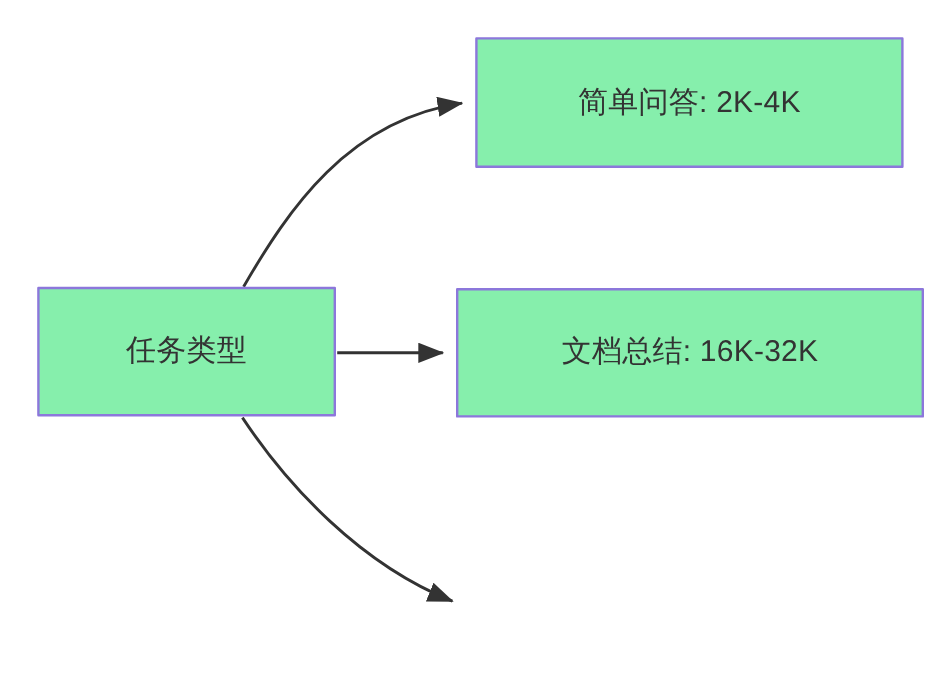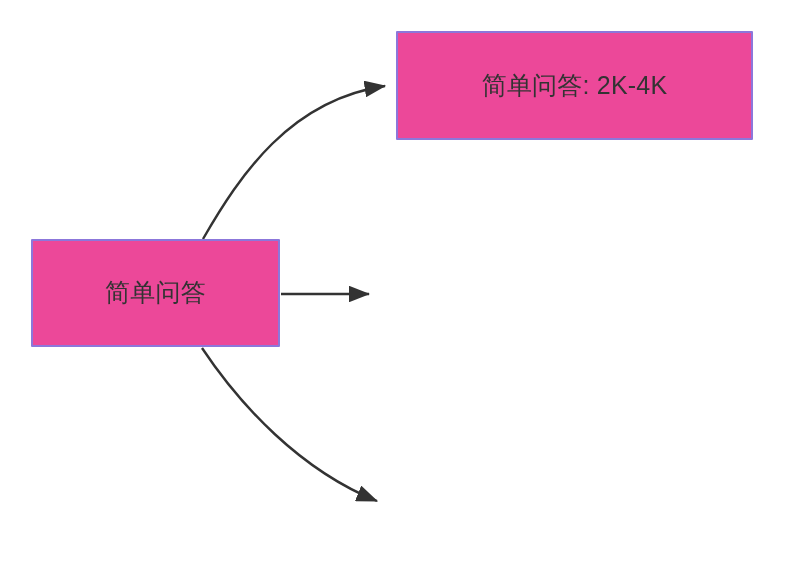--- a/index.html
+++ b/index.html
@@ -26,21 +26,21 @@
     position: absolute;
     left: 0;
     top: 0;
     width: 787px;
     height: 572px;
     pointer-events: none;
   }
   .node {
     position: absolute;
     box-sizing: border-box;
-    background: #ec4899;
+    background: #86efac;
     border: 2.5px solid #8c77db;
     border-radius: 1px;
     display: flex;
     align-items: center;
     justify-content: center;
     text-align: center;
     color: #333333;
     font-size: 25px;
     line-height: 1.25;
     letter-spacing: 0.2px;
@@ -69,22 +69,25 @@
     </defs>
 
     <path d="M 203 239 C 240 175, 290 100, 385 86" fill="none" stroke="#333333" stroke-width="2.4" marker-end="url(#arrowhead)"></path>
 
     <path d="M 281 294 L 369 294" fill="none" stroke="#333333" stroke-width="2.4" marker-end="url(#arrowhead)"></path>
 
     <path d="M 202 348 C 240 405, 300 470, 377 501" fill="none" stroke="#333333" stroke-width="2.4" marker-end="url(#arrowhead)"></path>
   </svg>
 
   <div class="node" id="node-task-type">
-    <span class="node-label">简单问答</span>
+    <span class="node-label">任务类型</span>
   </div>
 
   <div class="node" id="node-simple-qa">
     <span class="node-label">简单问答: 2K-4K</span>
   </div>
 
+  <div class="node" id="node-doc-summary">
+    <span class="node-label">文档总结: 16K-32K</span>
+  </div>
 
 
 </div>
 
 </body></html>

